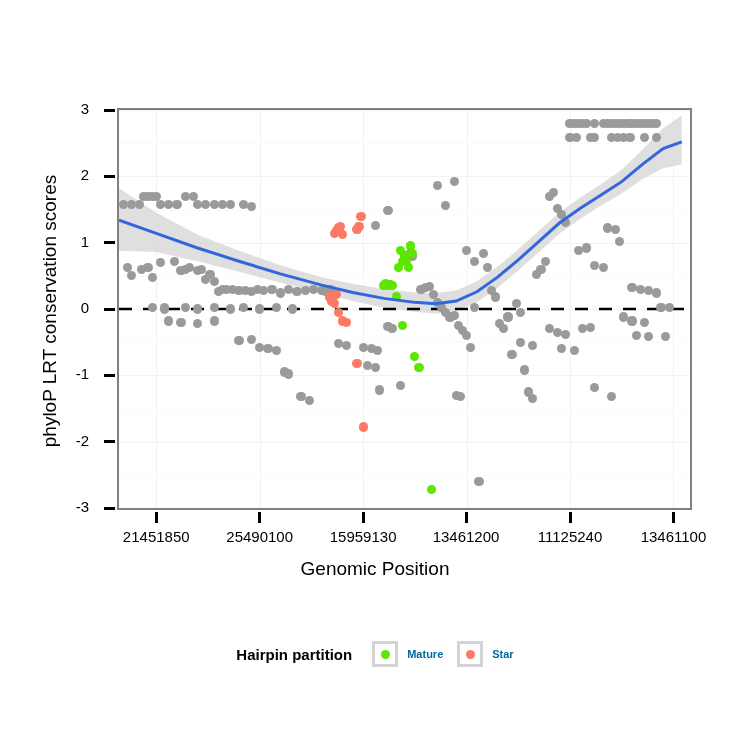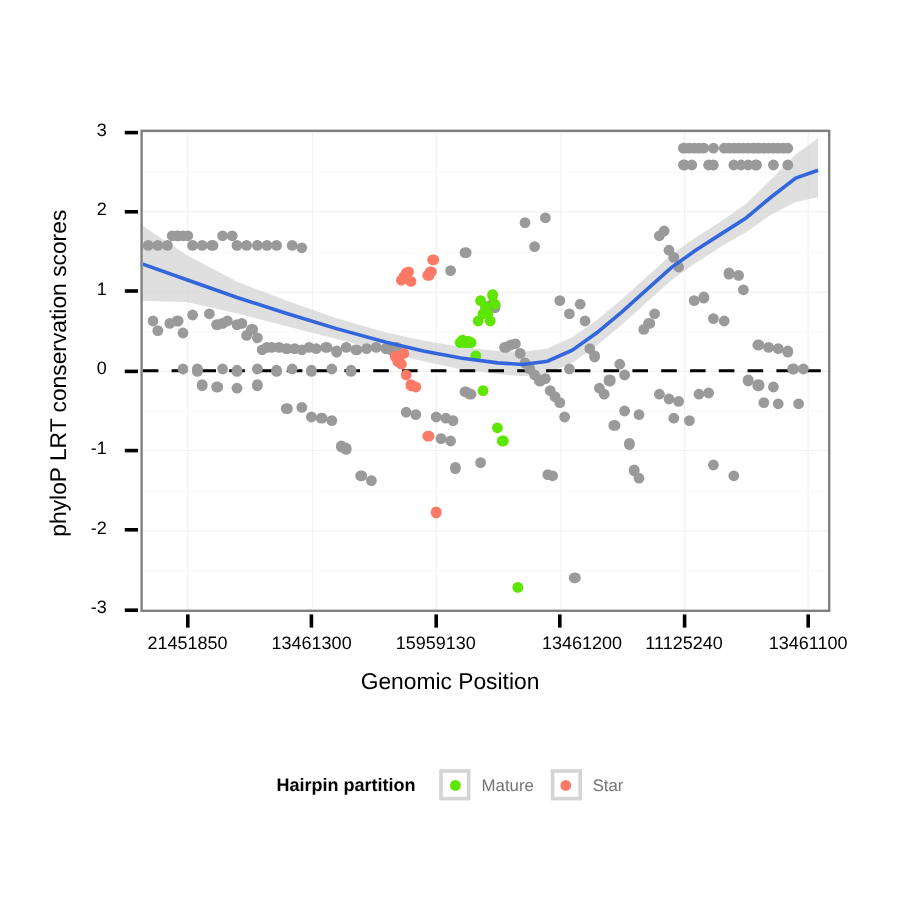--- a/index.html
+++ b/index.html
@@ -62,21 +62,21 @@
     position:absolute;left:0;top:641px;width:750px;
     display:flex;align-items:center;justify-content:center;gap:14px;
   }
   #legend-title{font-size:15px;font-weight:bold;color:#000;margin-right:6px;}
   .legend-entry{display:flex;align-items:center;gap:9px;}
   .legend-key{
     width:26px;height:26px;background:#ffffff;border:3px solid #d4d4d4;
     display:flex;align-items:center;justify-content:center;box-sizing:border-box;
   }
   .legend-dot{width:9px;height:9px;border-radius:50%;}
-  .legend-label{font-size:14px;color:#737373;}
+  .legend-label{font-size:11px;color:#0369a1;font-weight:bold;}
 </style>
 </head>
 <body>
 
 <div id="root">
 
 
   <div id="panel">
     <div id="plot-area">
       <div id="grid-layer">
@@ -359,25 +359,25 @@
       <div class="ylab" style="top: 299px;">0</div>
       <div class="tick tick-y" style="top: 373.833px;"></div>
       <div class="ylab" style="top: 365.333px;">-1</div>
       <div class="tick tick-y" style="top: 440.167px;"></div>
       <div class="ylab" style="top: 431.667px;">-2</div>
       <div class="tick tick-y" style="top: 506.5px;"></div>
       <div class="ylab" style="top: 498px;">-3</div>
       <div class="tick tick-x" style="left: 154.739px;"></div>
       <div class="xlab" style="left: 156.239px;">21451850</div>
       <div class="tick tick-x" style="left: 258.181px;"></div>
-      <div class="xlab" style="left: 259.681px;">13461300</div>
+      <div class="xlab" style="left: 259.681px;">25490100</div>
       <div class="tick tick-x" style="left: 361.623px;"></div>
       <div class="xlab" style="left: 363.123px;">15959130</div>
       <div class="tick tick-x" style="left: 465.065px;"></div>
-      <div class="xlab" style="left: 485px;">13461200</div>
+      <div class="xlab" style="left: 466px;">13461200</div>
       <div class="tick tick-x" style="left: 568.507px;"></div>
       <div class="xlab" style="left: 570.007px;">11125240</div>
       <div class="tick tick-x" style="left: 671.949px;"></div>
       <div class="xlab" style="left: 673.449px;">13461100</div>
     </div>
 
   <div id="x-axis-title">Genomic Position</div>
   <div id="y-axis-title">phyloP LRT conservation scores</div>
 
   <div id="legend">

